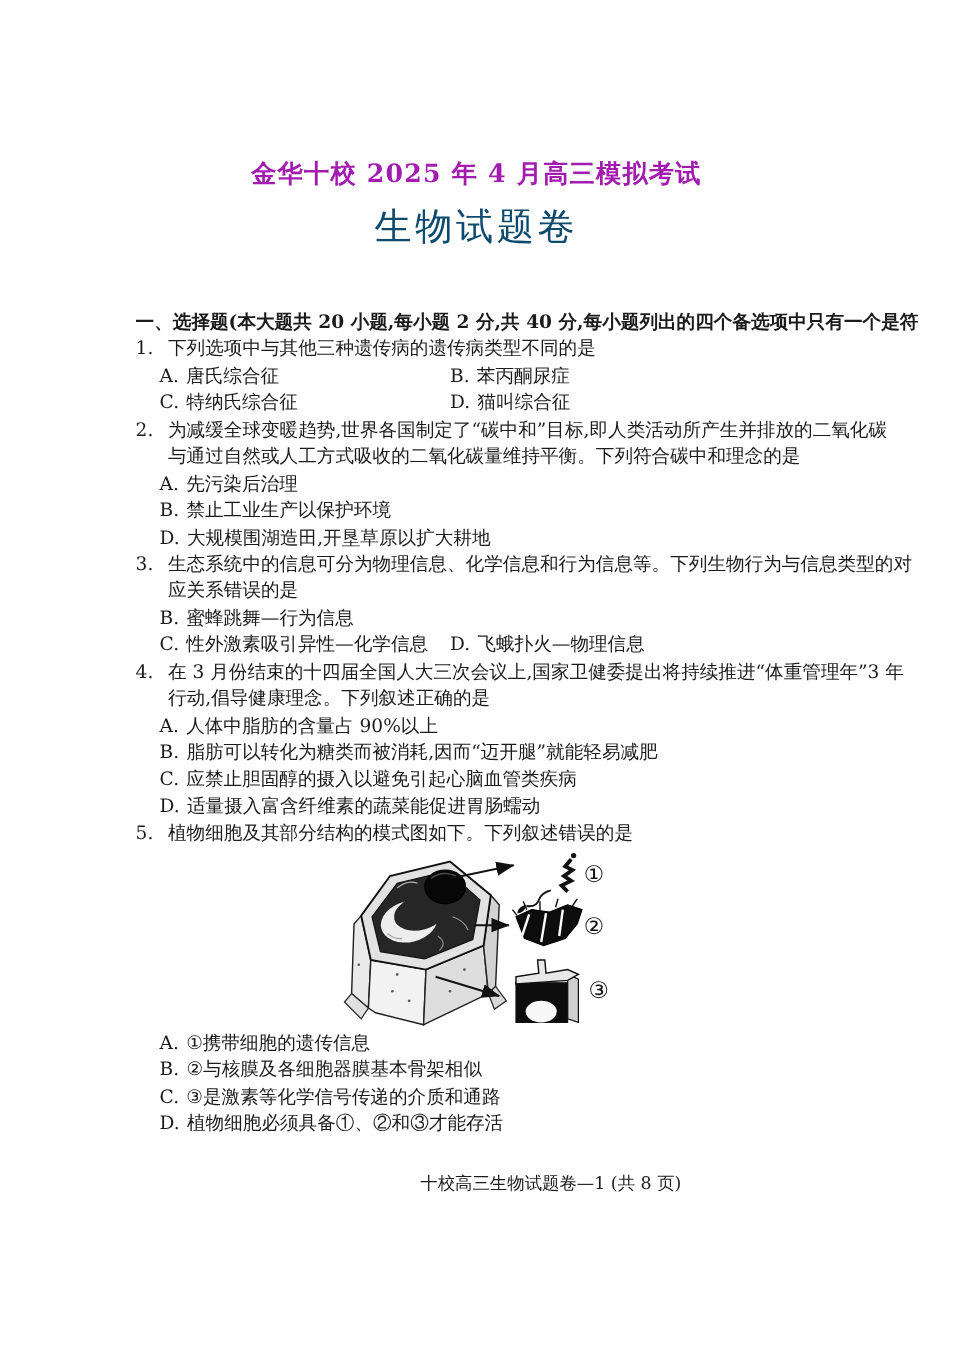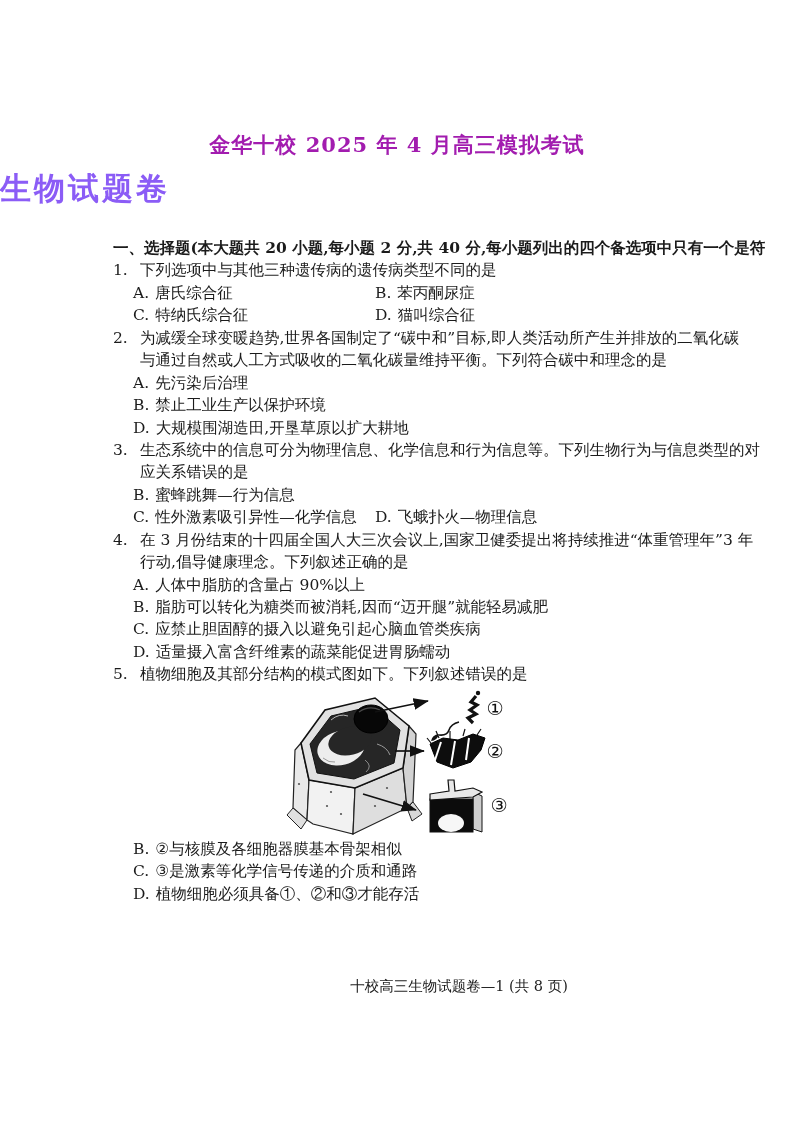--- a/index.html
+++ b/index.html
@@ -2,24 +2,24 @@
 <html><head>
 <meta charset="utf-8">
 <style>
   html,body{margin:0;padding:0;}
   body{
     width:794px;height:1122px;background:#ffffff;position:relative;
     font-family:"DejaVu Serif","Liberation Serif",serif;color:#1b1b1b;
     overflow:hidden;
   }
   .t1{padding-top:131px;text-align:center;font-size:21px;font-weight:bold;color:#a21caf;letter-spacing:1px;}
-  .t2{margin-top:9px;text-align:left;font-size:31px;font-weight:bold;color:#8b5cf6;letter-spacing:3px;}
+  .t2{margin-top:9px;text-align:center;font-size:31px;font-weight:normal;color:#0c4a6e;letter-spacing:3px;}
   .content{position:absolute;left:113px;top:237px;width:600px;font-size:15.5px;line-height:22.45px;}
   .line{height:22.45px;white-space:nowrap;}
-  .bold{font-weight:bold;}
+  .bold{font-weight:bold;margin-top:20px;}
   .sline2{padding-left:17px;}
   .qline{display:flex;}
   .qnum{flex:0 0 27px;}
   .qcont{padding-left:27px;}
   .optline{padding-left:20px;}
   .o2row{display:flex;padding-left:20px;}
   .o2row .opt1{flex:0 0 242px;}
   .olab{margin-right:6px;}
   .diagram{height:152px;position:relative;}
   .diagram svg{position:absolute;left:170px;top:2px;}
@@ -159,20 +159,21 @@
           <ellipse cx="168" cy="135" rx="13" ry="9" fill="#f7f7f7"></ellipse>
           <path d="M147,106 L166,103 L165,92 L171,92 L172,103 L190,100 L199,104 L190,109 L147,112 Z" fill="#e8e8e8" stroke="#111" stroke-width="1.2"></path>
         </g>
 
         <text x="212" y="27" font-size="19" text-anchor="middle" fill="#111">①</text>
         <text x="212" y="70" font-size="19" text-anchor="middle" fill="#111">②</text>
         <text x="216" y="124" font-size="19" text-anchor="middle" fill="#111">③</text>
       </svg>
     </div>
 
+    <div class="line optline"><span class="olab">A.</span><span>①携带细胞的遗传信息</span></div>
     <div class="line optline"><span class="olab">B.</span><span>②与核膜及各细胞器膜基本骨架相似</span></div>
     <div class="line optline"><span class="olab">C.</span><span>③是激素等化学信号传递的介质和通路</span></div>
     <div class="line optline"><span class="olab">D.</span><span>植物细胞必须具备①、②和③才能存活</span></div>
   </div>
 
 </div>
 
 <div class="footer">十校高三生物试题卷—1 (共 8 页)</div>
 
 </body></html>

